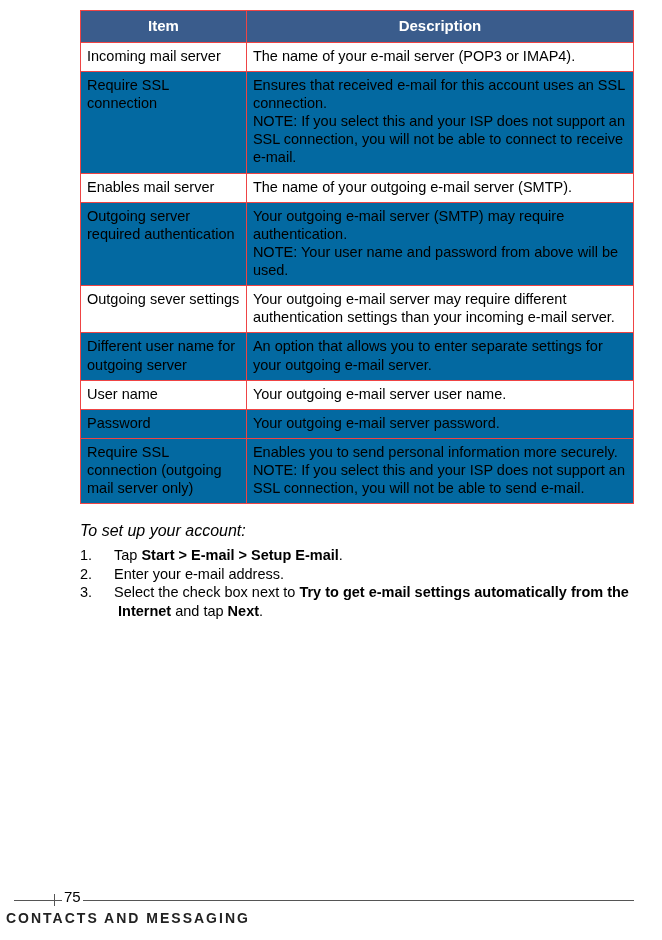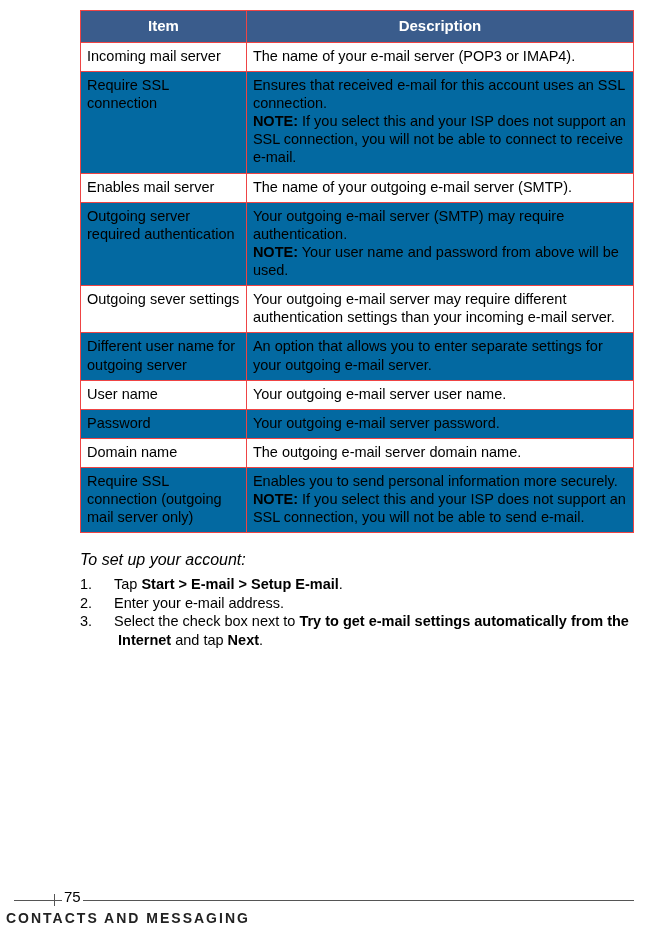--- a/index.html
+++ b/index.html
@@ -33,21 +33,21 @@
       background: #3a5c8c;
       color: #fff;
       font-weight: bold;
       text-align: center;
       padding: 6px 4px;
       font-size: 15px;
     }
     th.item-col { width: 30%; }
     th.desc-col { width: 70%; }
     tr.shaded td { background: #0369a1; }
-    .note-label { font-weight: bold; }
+    .note-label { font-weight: normal; }
     .section-heading {
       font-style: italic;
       font-size: 16px;
       margin-top: 18px;
       margin-bottom: 6px;
     }
     ol.steps {
       list-style: none;
       counter-reset: step;
       font-size: 14.5px;
@@ -153,24 +153,20 @@
         <td>An option that allows you to enter separate settings for your outgoing e-mail server.</td>
       </tr>
       <tr>
         <td>User name</td>
         <td>Your outgoing e-mail server user name.</td>
       </tr>
       <tr class="shaded">
         <td>Password</td>
         <td>Your outgoing e-mail server password.</td>
       </tr>
-      <tr>
-        <td>Domain name</td>
-        <td>The outgoing e-mail server domain name.</td>
-      </tr>
       <tr class="shaded">
         <td>Require SSL connection (outgoing mail server only)</td>
         <td><span>Enables you to send personal information more securely.</span><br><span class="note-label">NOTE:</span> <span>If you select this and your ISP does not support an SSL connection, you will not be able to send e-mail.</span></td>
       </tr>
     </tbody>
   </table>
 
   <div class="section-heading">To set up your account:</div>
 
   <ol class="steps">

